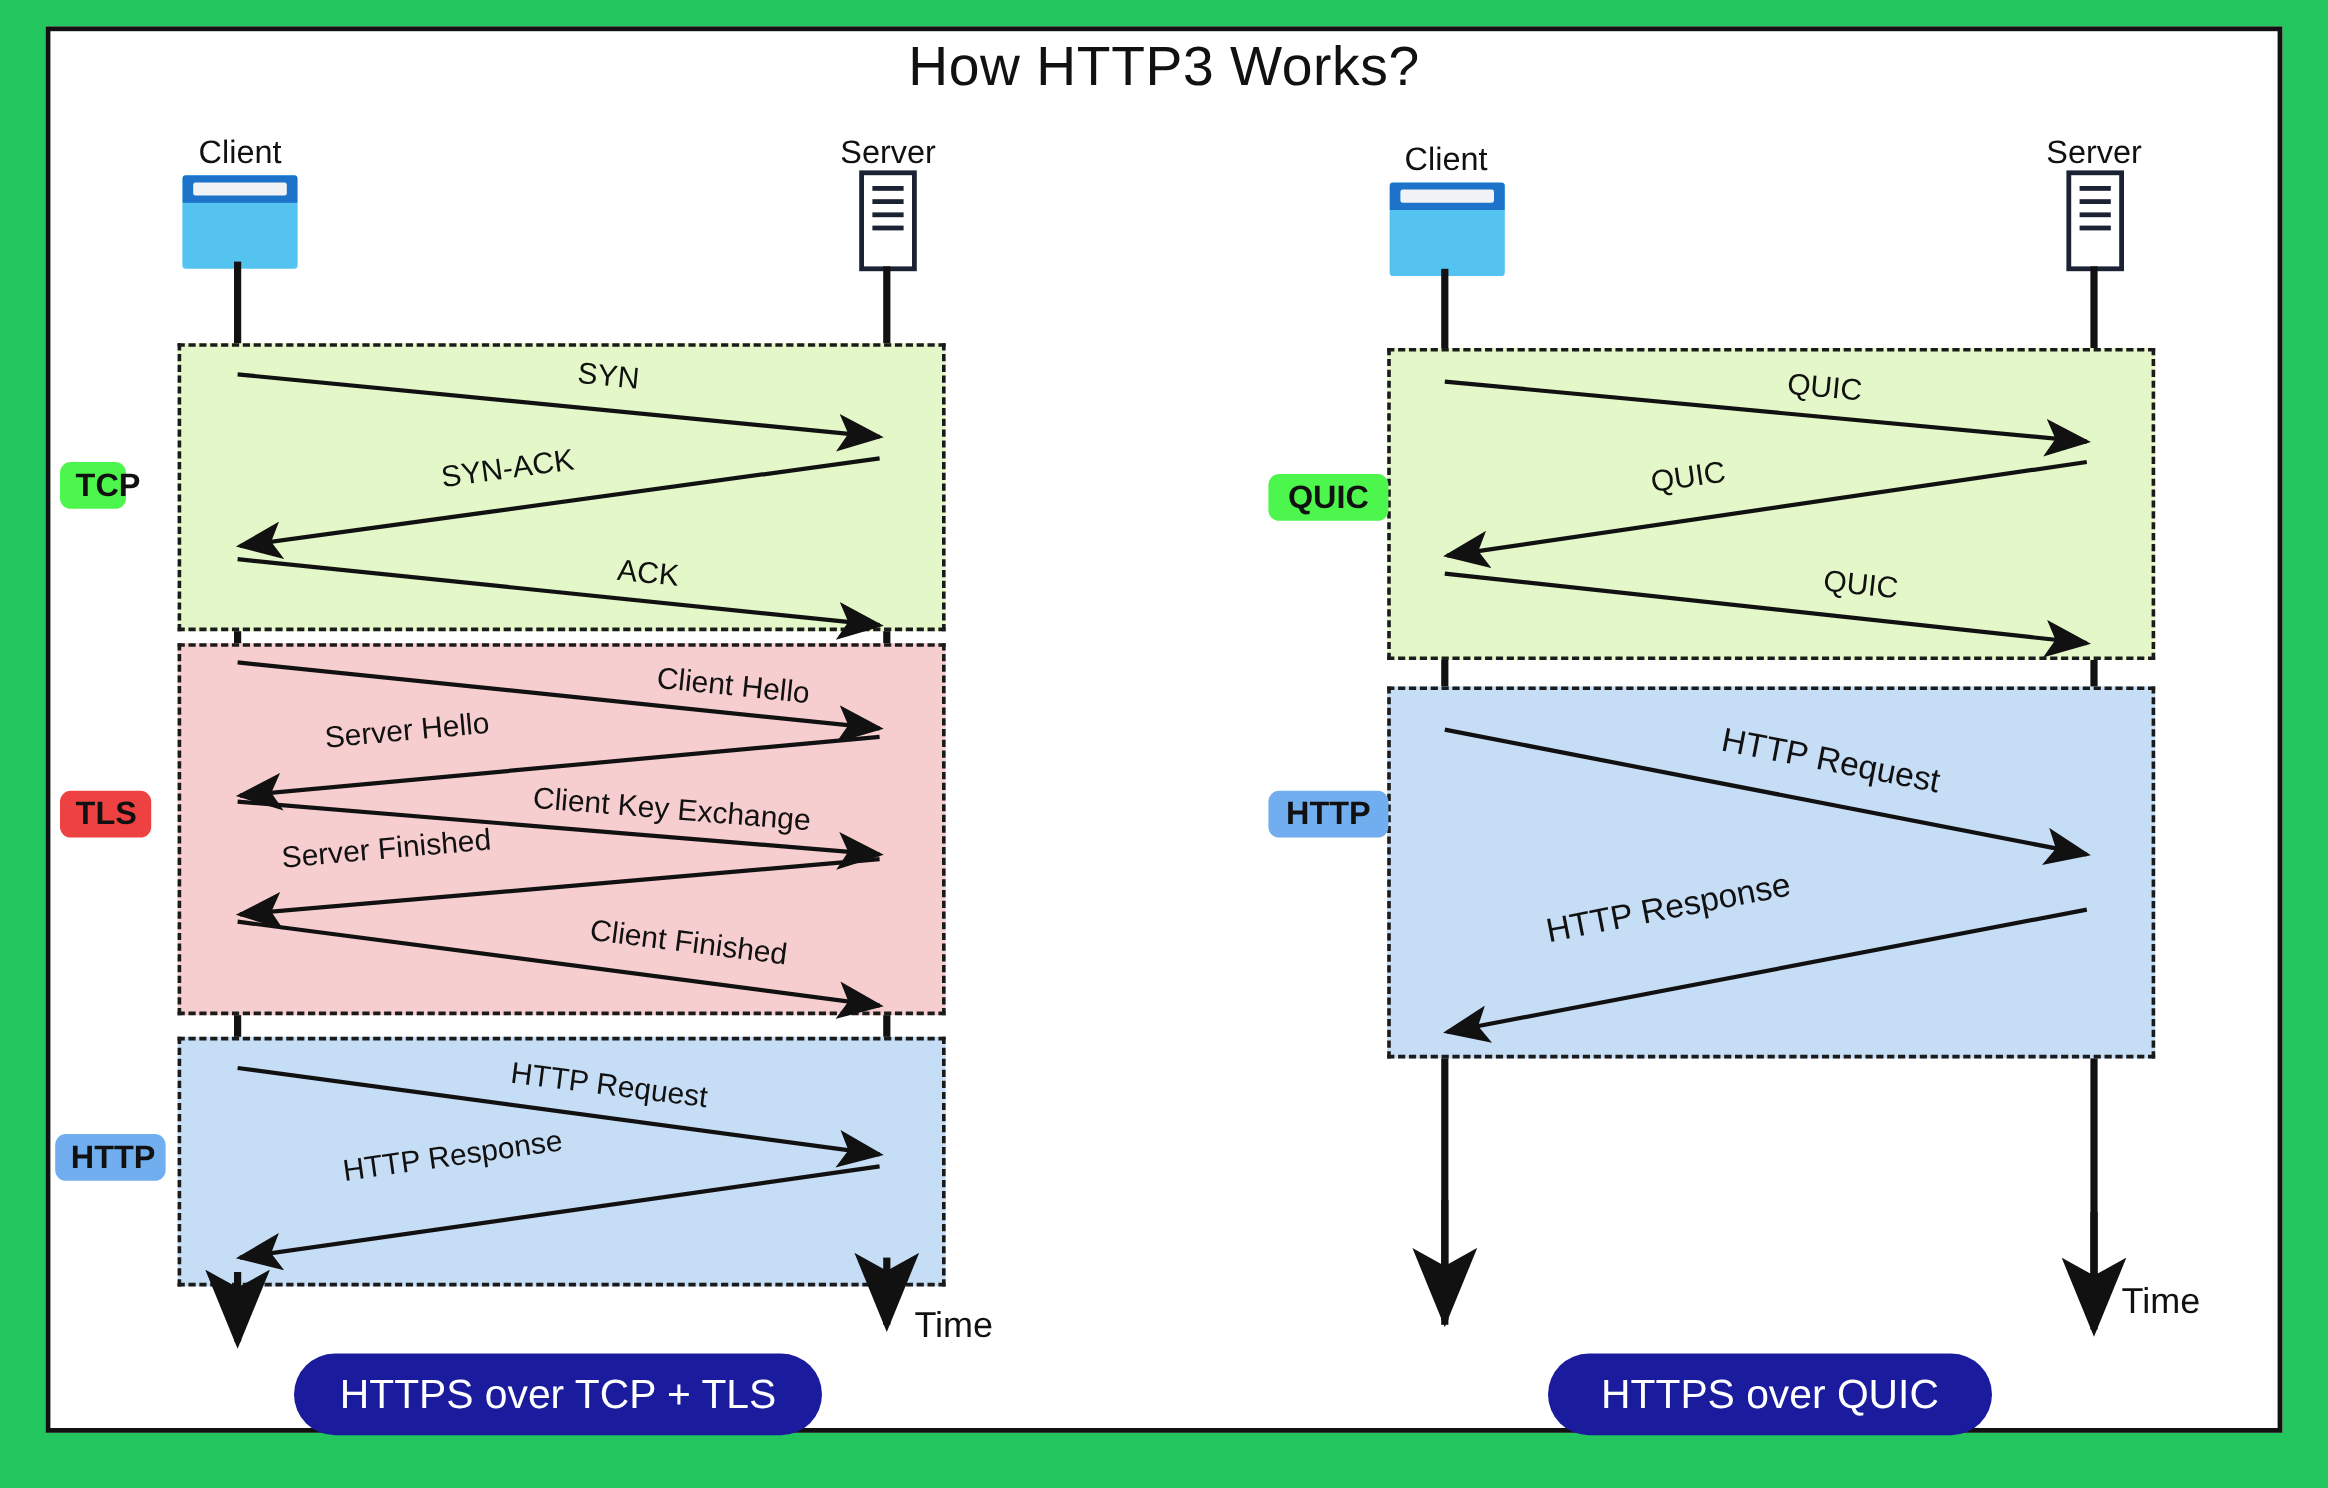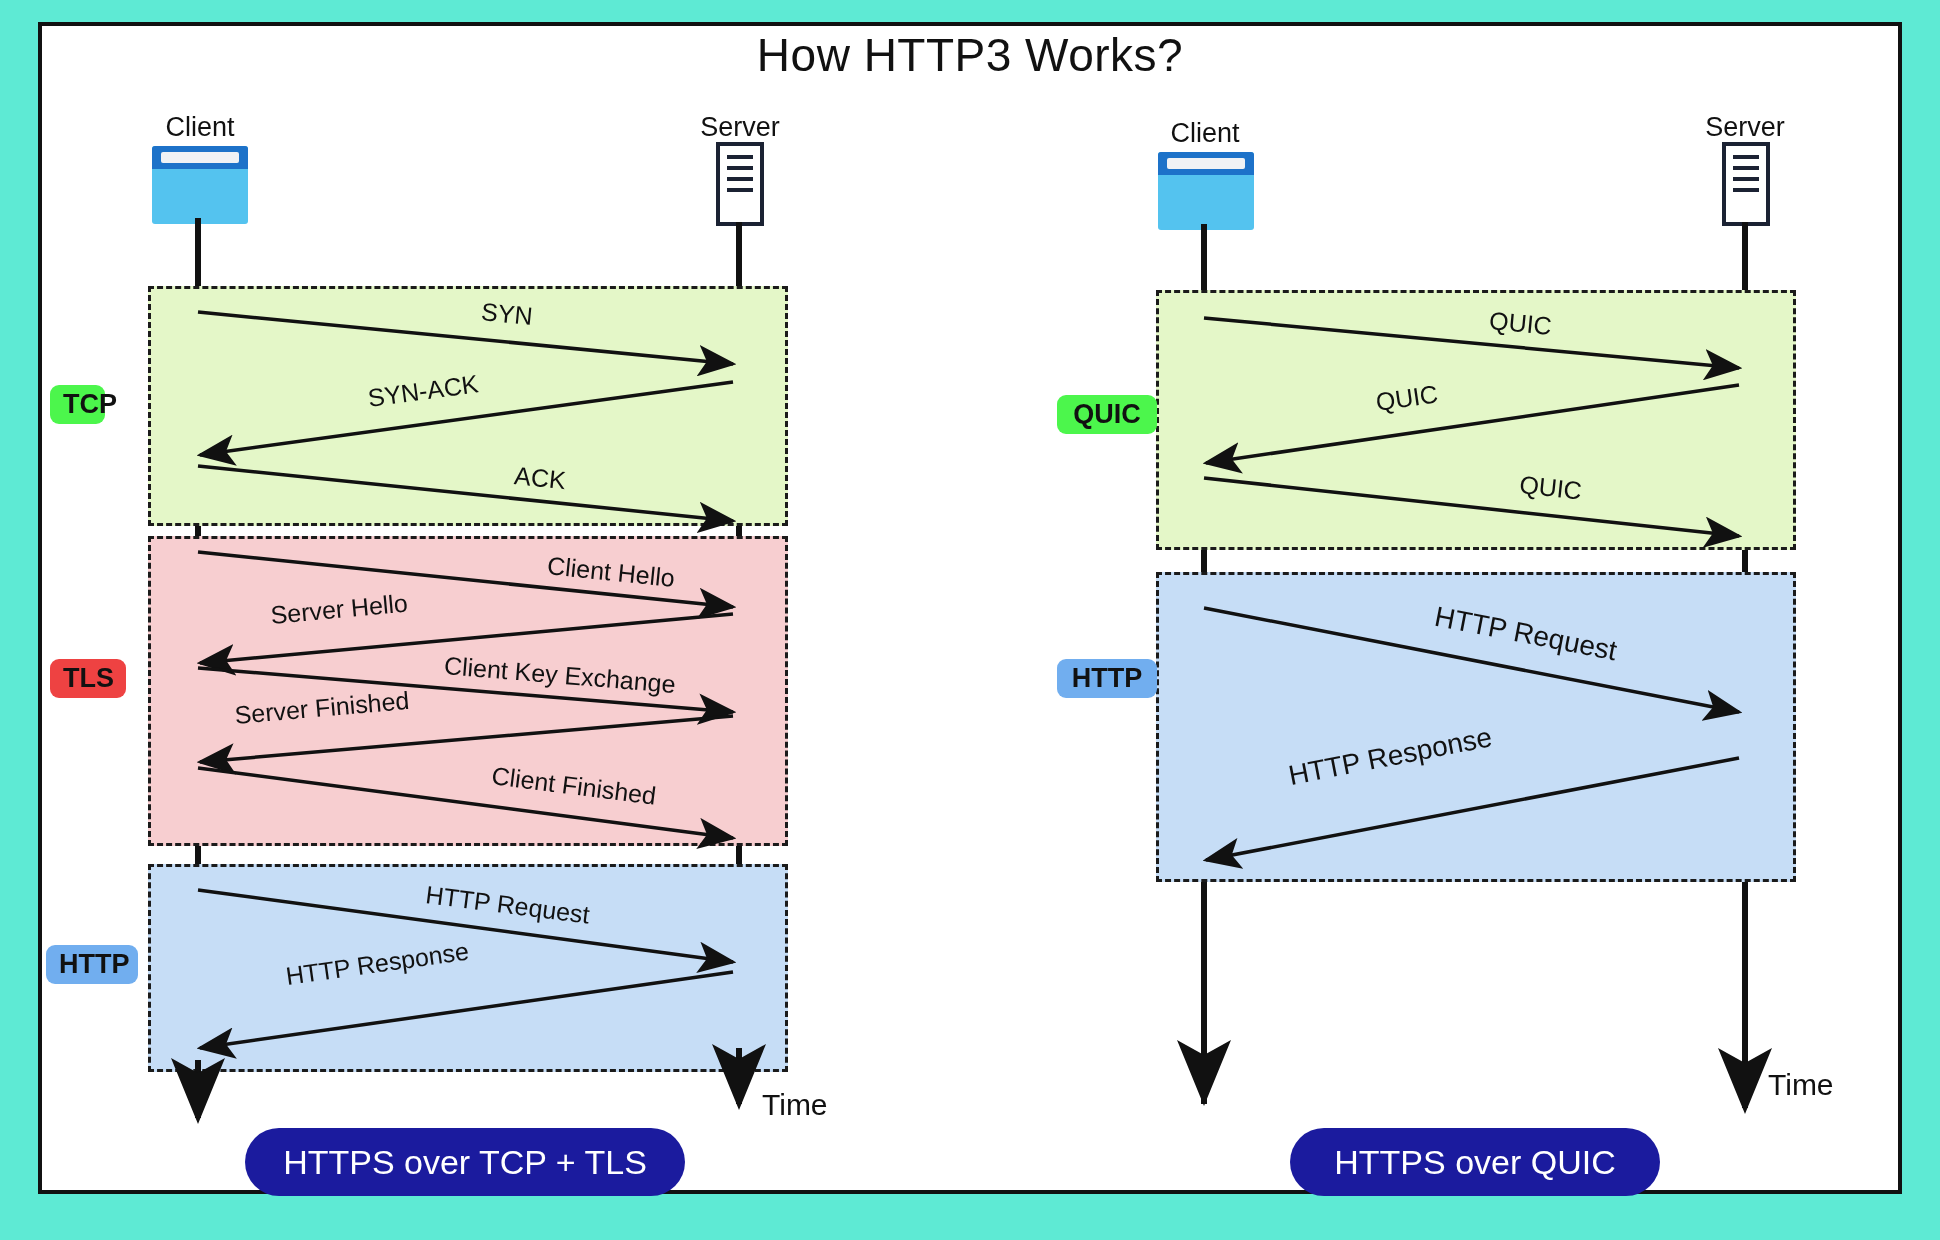--- a/index.html
+++ b/index.html
@@ -10,21 +10,21 @@
   body {
     width: 1940px;
     height: 1240px;
     font-family: "Liberation Sans", sans-serif;
     overflow: hidden;
   }
   #canvas {
     position: relative;
     width: 1940px;
     height: 1240px;
-    background: #5eead4;
+    background: #22c55e;
   }
   .outer-frame {
     position: absolute;
     left: 38px;
     top: 22px;
     width: 1864px;
     height: 1172px;
     border: 4px solid #111111;
     box-sizing: border-box;
     background: #ffffff;

